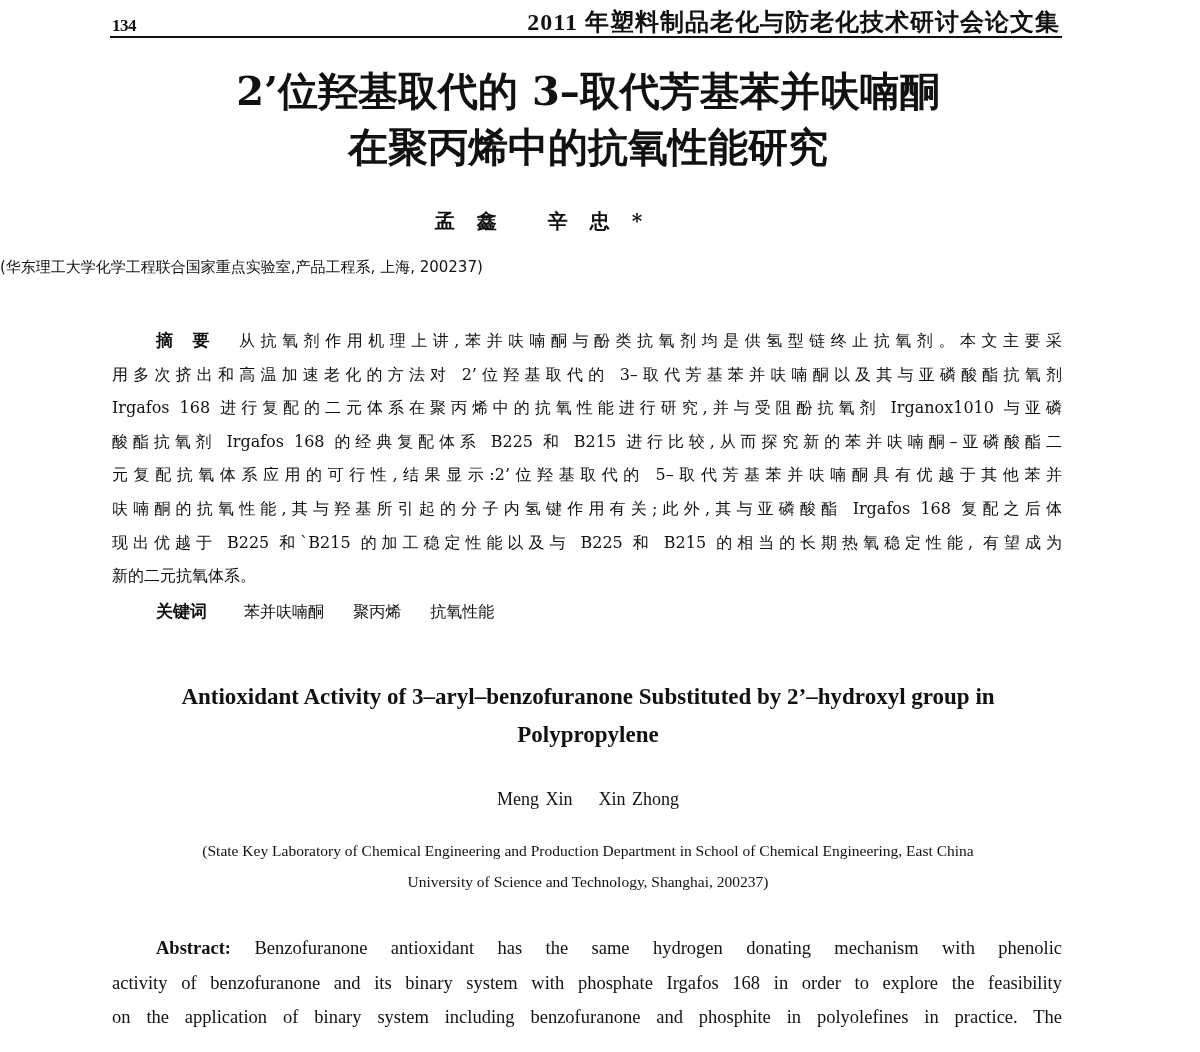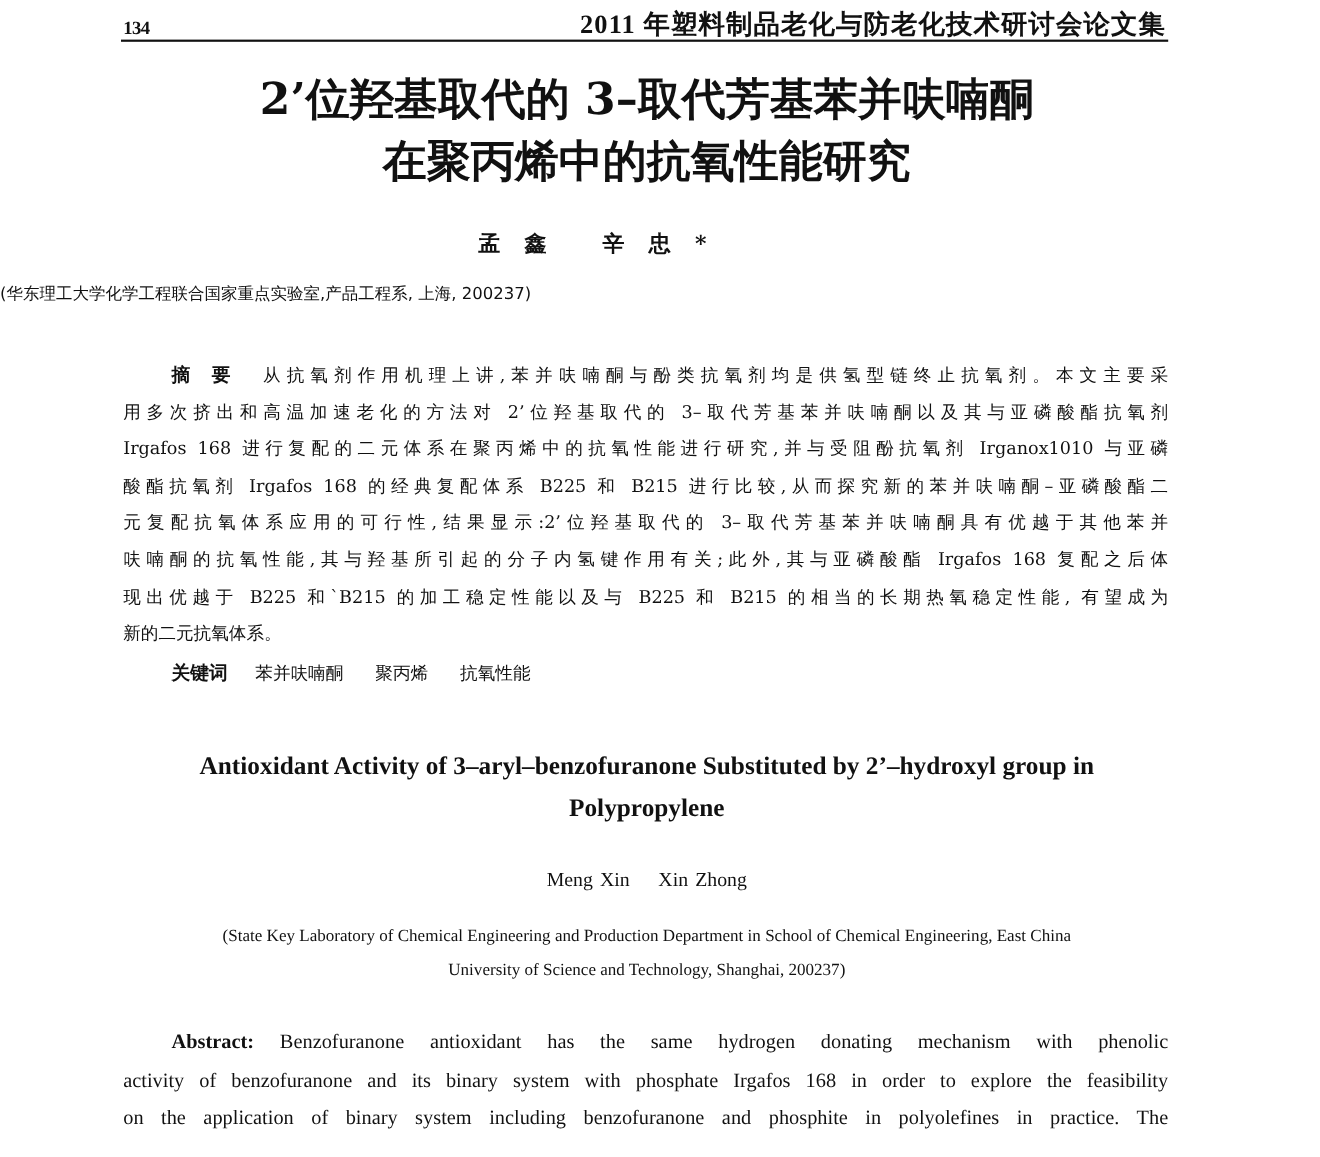--- a/index.html
+++ b/index.html
@@ -122,21 +122,21 @@
       position: absolute;
       left: 156px;
       top: 600px;
       font-family: "DejaVu Serif", serif;
       font-size: 16px;
       white-space: nowrap;
     }
     .cn-keywords .kw-label {
       font-weight: bold;
       font-size: 17px;
-      margin-right: 20px;
+      margin-right: 32px;
     }
     .cn-keywords .kw-item {
       margin-right: 24px;
     }
     
     .en-title {
       position: absolute;
       left: 0;
       width: 1200px;
       text-align: center;
@@ -208,21 +208,21 @@
   <div class="cn-title l2">在聚丙烯中的抗氧性能研究</div>
 
   <div class="cn-authors">孟鑫 辛忠*</div>
   <div class="cn-affil">(华东理工大学化学工程联合国家重点实验室,产品工程系, 上海, 200237)</div>
 
   <div class="cn-abstract">
     <span class="abs-line"><span class="abs-label">摘要</span><span>从抗氧剂作用机理上讲,苯并呋喃酮与酚类抗氧剂均是供氢型链终止抗氧剂。本文主要采</span></span>
     <span class="abs-line">用多次挤出和高温加速老化的方法对 2’位羟基取代的 3–取代芳基苯并呋喃酮以及其与亚磷酸酯抗氧剂</span>
     <span class="abs-line">Irgafos 168 进行复配的二元体系在聚丙烯中的抗氧性能进行研究,并与受阻酚抗氧剂 Irganox1010 与亚磷</span>
     <span class="abs-line">酸酯抗氧剂 Irgafos 168 的经典复配体系 B225 和 B215 进行比较,从而探究新的苯并呋喃酮–亚磷酸酯二</span>
-    <span class="abs-line">元复配抗氧体系应用的可行性,结果显示:2’位羟基取代的 3–取代芳基苯并呋喃酮具有优越于其他苯并</span>
+    <span class="abs-line">元复配抗氧体系应用的可行性,结果显示:2’位羟基取代的 5–取代芳基苯并呋喃酮具有优越于其他苯并</span>
     <span class="abs-line">呋喃酮的抗氧性能,其与羟基所引起的分子内氢键作用有关;此外,其与亚磷酸酯 Irgafos 168 复配之后体</span>
     <span class="abs-line">现出优越于 B225 和`B215 的加工稳定性能以及与 B225 和 B215 的相当的长期热氧稳定性能, 有望成为</span>
     <span class="abs-line last">新的二元抗氧体系。</span>
   </div>
 
   <div class="cn-keywords">
     <span class="kw-label">关键词</span>
     <span class="kw-item">苯并呋喃酮</span>
     <span class="kw-item">聚丙烯</span>
     <span class="kw-item">抗氧性能</span>

